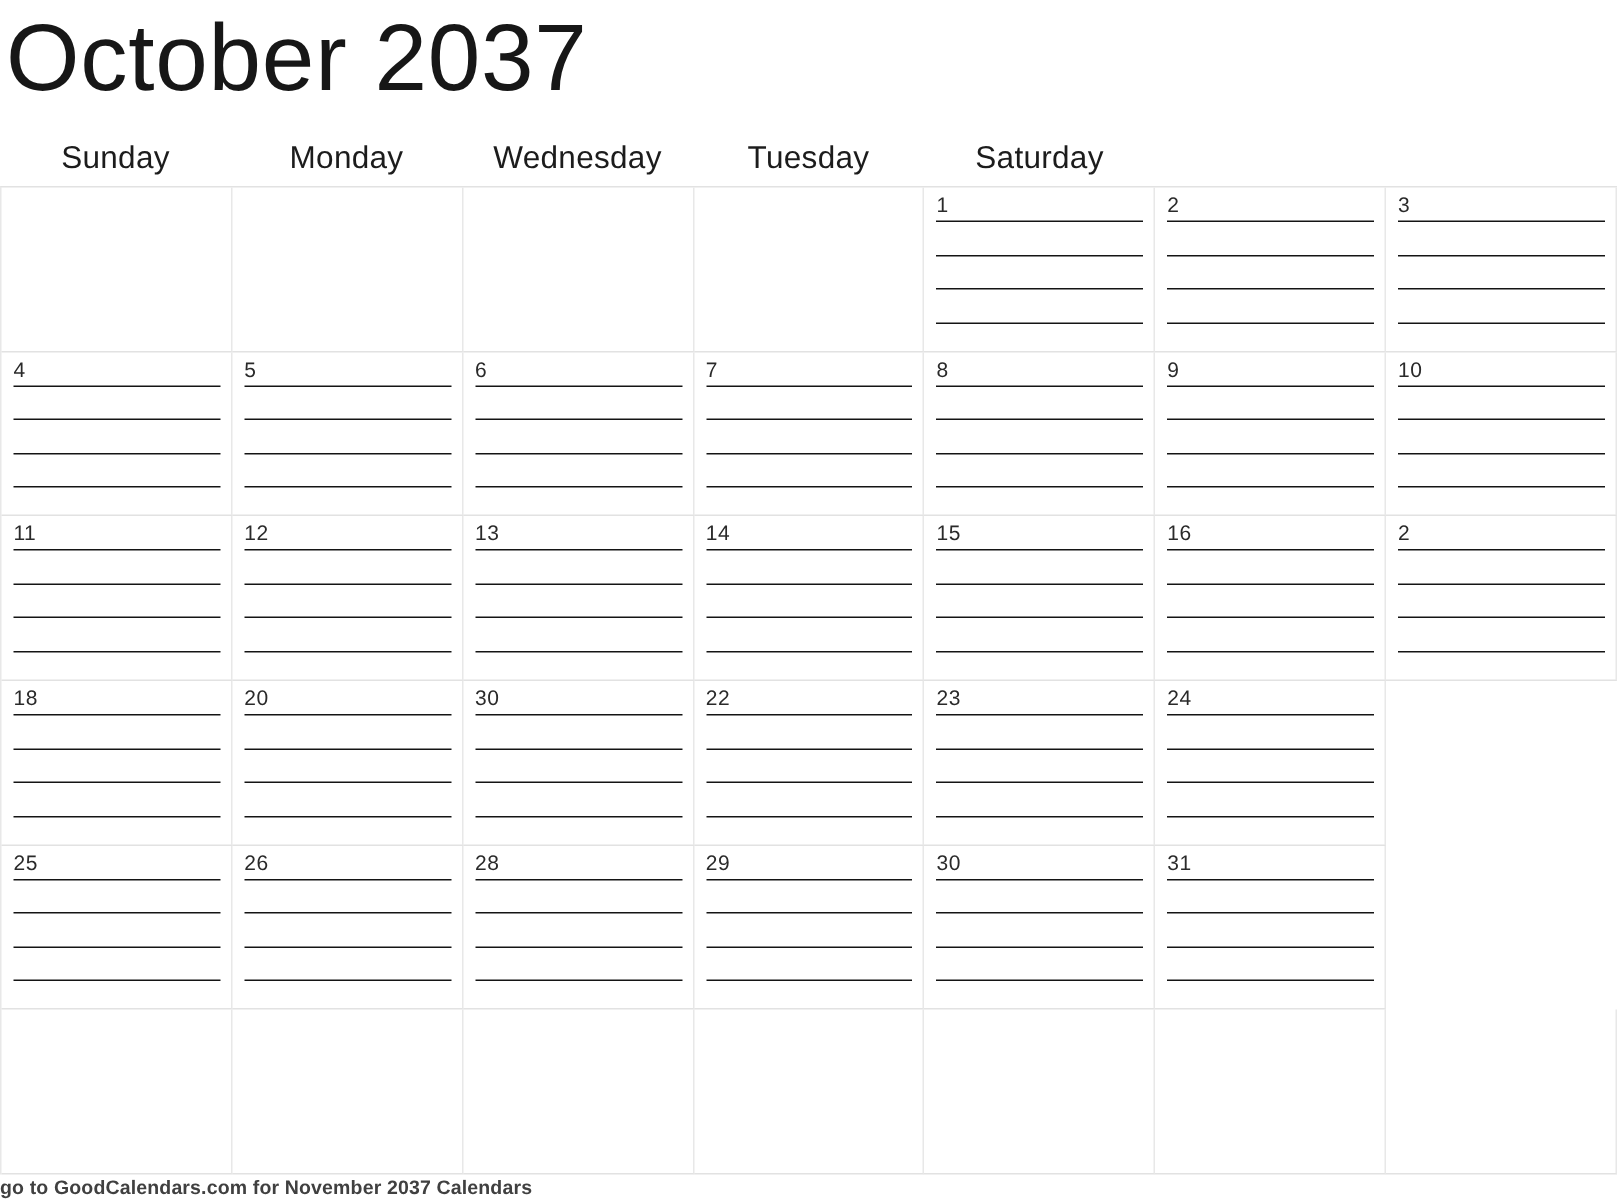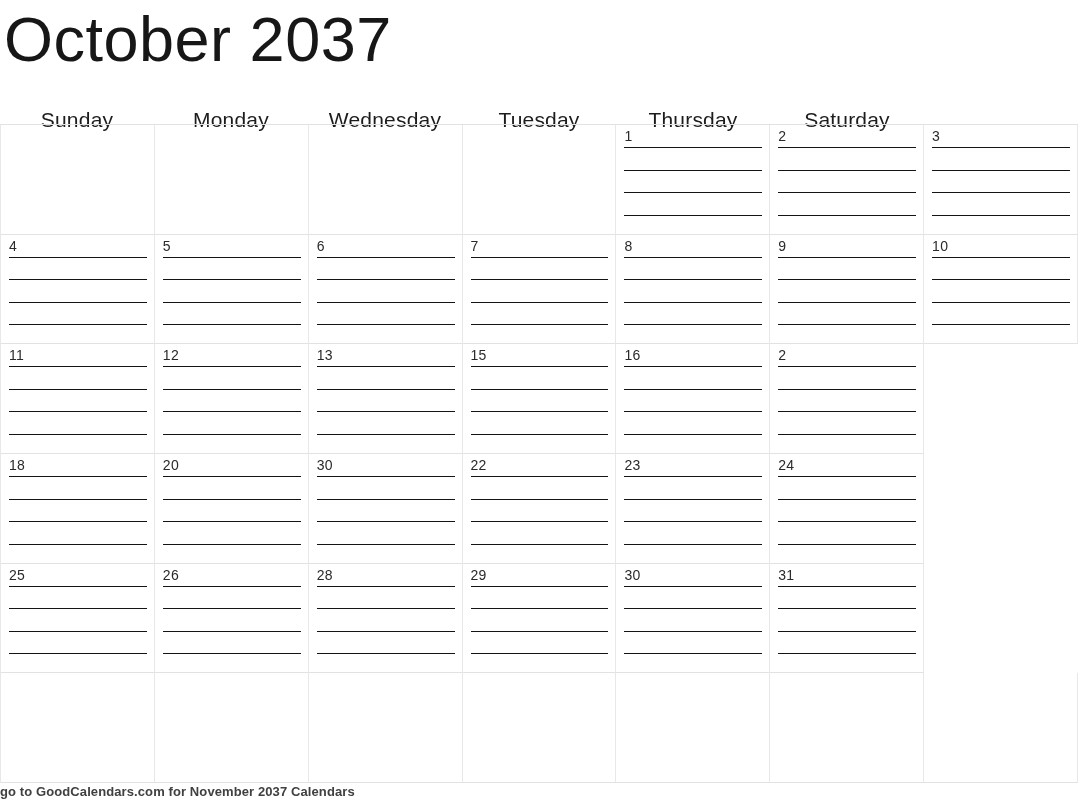--- a/index.html
+++ b/index.html
@@ -37,21 +37,20 @@
     white-space: nowrap;
   }
 
   
   .weekday-row {
     position: absolute;
     left: 0;
     top: 92px;
     width: 1078px;
     display: flex;
-    margin-top: 14px;
   }
   .weekday-cell {
     flex: 0 0 154px;
     width: 154px;
     text-align: center;
     font-size: 21px;
     font-weight: 300;
     letter-spacing: 0.2px;
     color: #1c1c1c;
     line-height: 27px;
@@ -133,21 +132,20 @@
 
 <div class="page">
 
   <div class="title">October 2037</div>
 
   <div class="weekday-row">
       <div class="weekday-cell">Sunday</div>
       <div class="weekday-cell">Monday</div>
       <div class="weekday-cell">Wednesday</div>
       <div class="weekday-cell">Tuesday</div>
-      <div class="weekday-cell">Thursday</div>
       <div class="weekday-cell">Saturday</div>
     </div>
 
   <div class="grid">
       <div class="week-row">
         <div class="day-cell empty"></div>
         <div class="day-cell empty"></div>
         <div class="day-cell empty"></div>
         <div class="day-cell empty"></div>
         <div class="day-cell">
@@ -265,20 +263,29 @@
         <div class="day-cell">
           <div class="day-num">13</div>
           <div class="lines">
             <div class="wline"></div>
             <div class="wline"></div>
             <div class="wline"></div>
             <div class="wline"></div>
           </div>
         </div>
         <div class="day-cell">
+          <div class="day-num">14</div>
+          <div class="lines">
+            <div class="wline"></div>
+            <div class="wline"></div>
+            <div class="wline"></div>
+            <div class="wline"></div>
+          </div>
+        </div>
+        <div class="day-cell">
           <div class="day-num">15</div>
           <div class="lines">
             <div class="wline"></div>
             <div class="wline"></div>
             <div class="wline"></div>
             <div class="wline"></div>
           </div>
         </div>
         <div class="day-cell">
           <div class="day-num">16</div>

